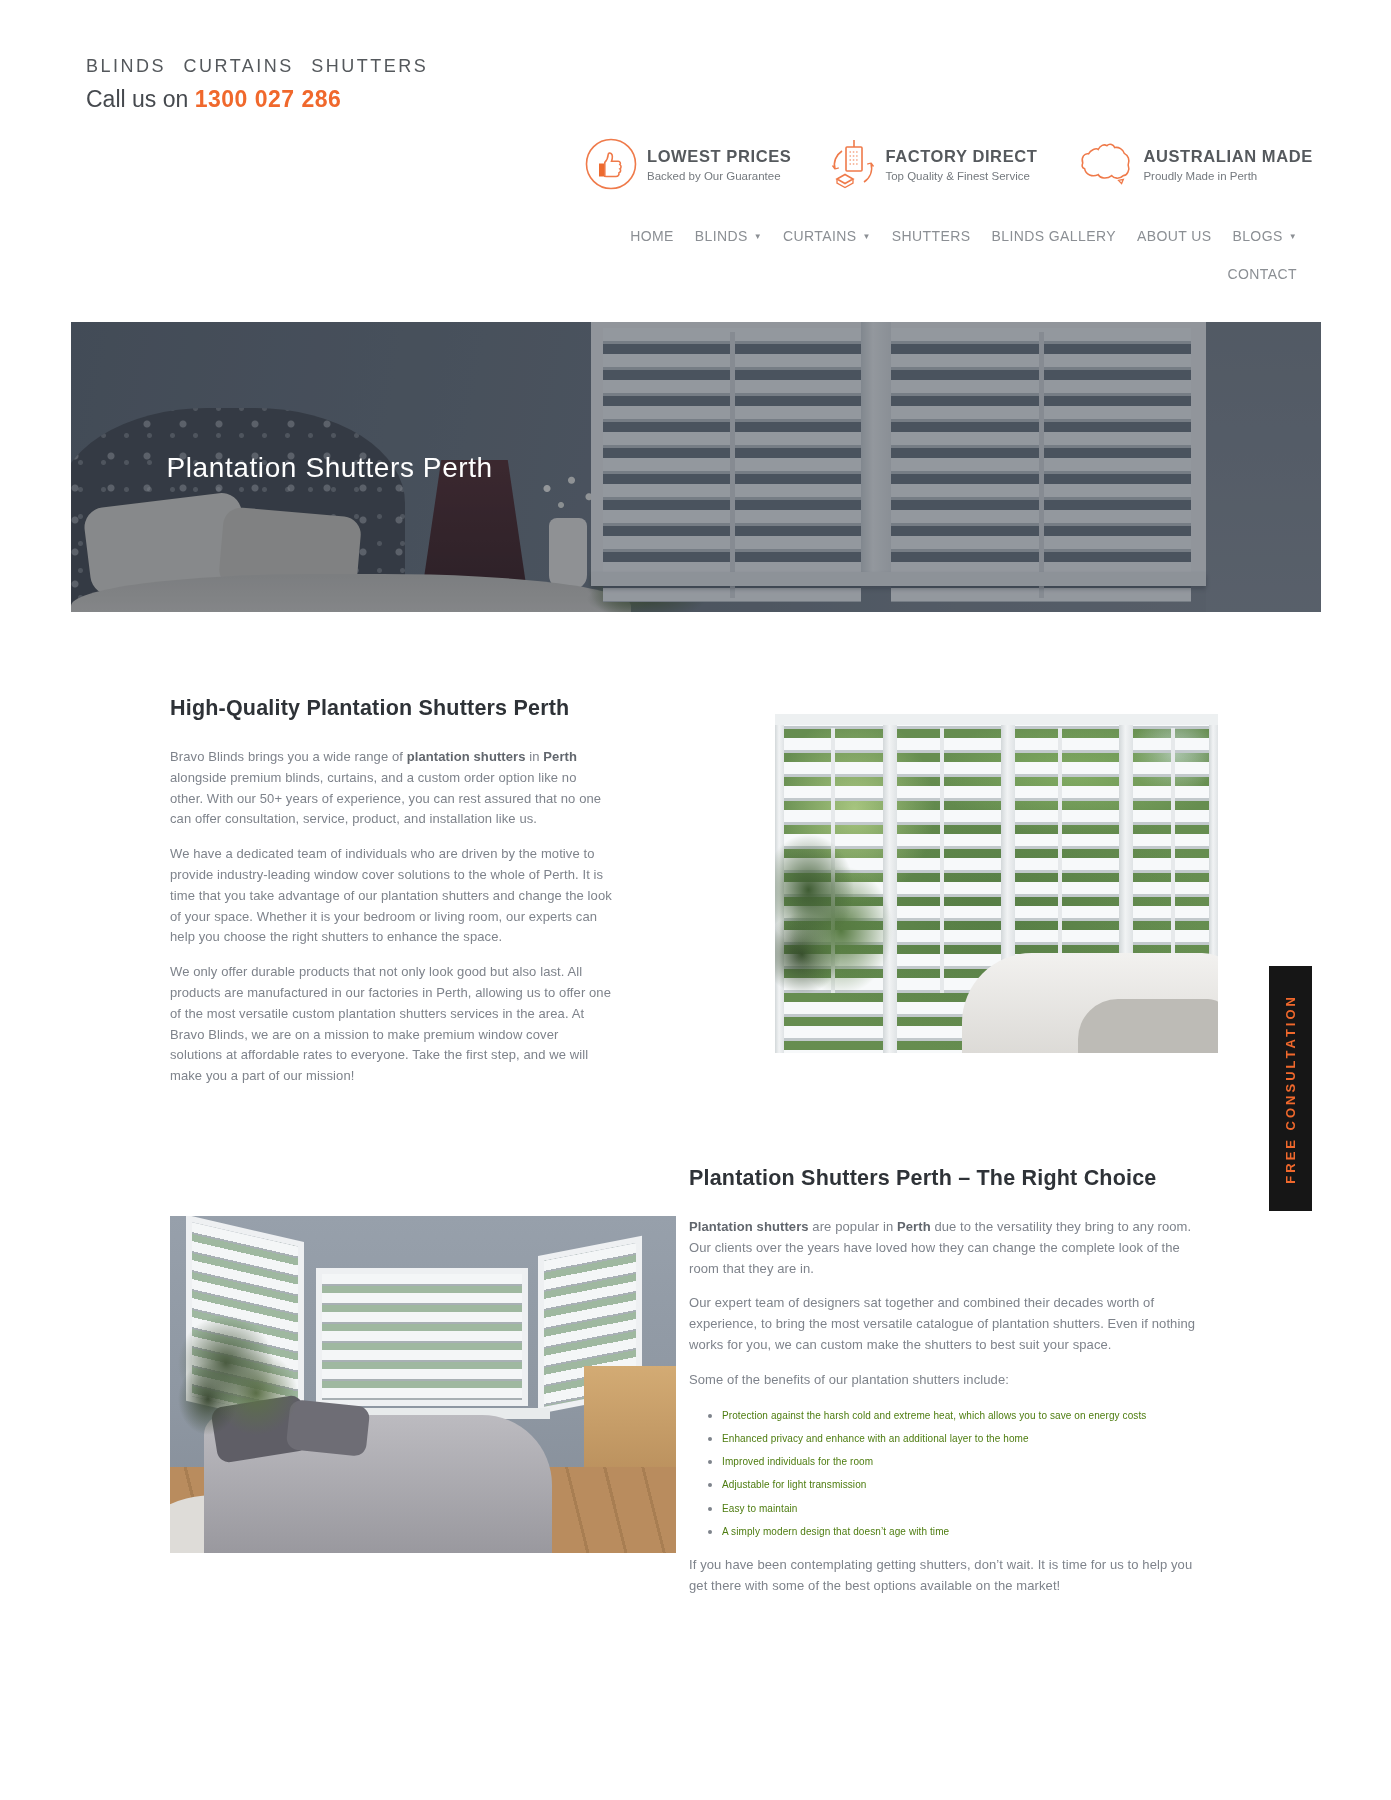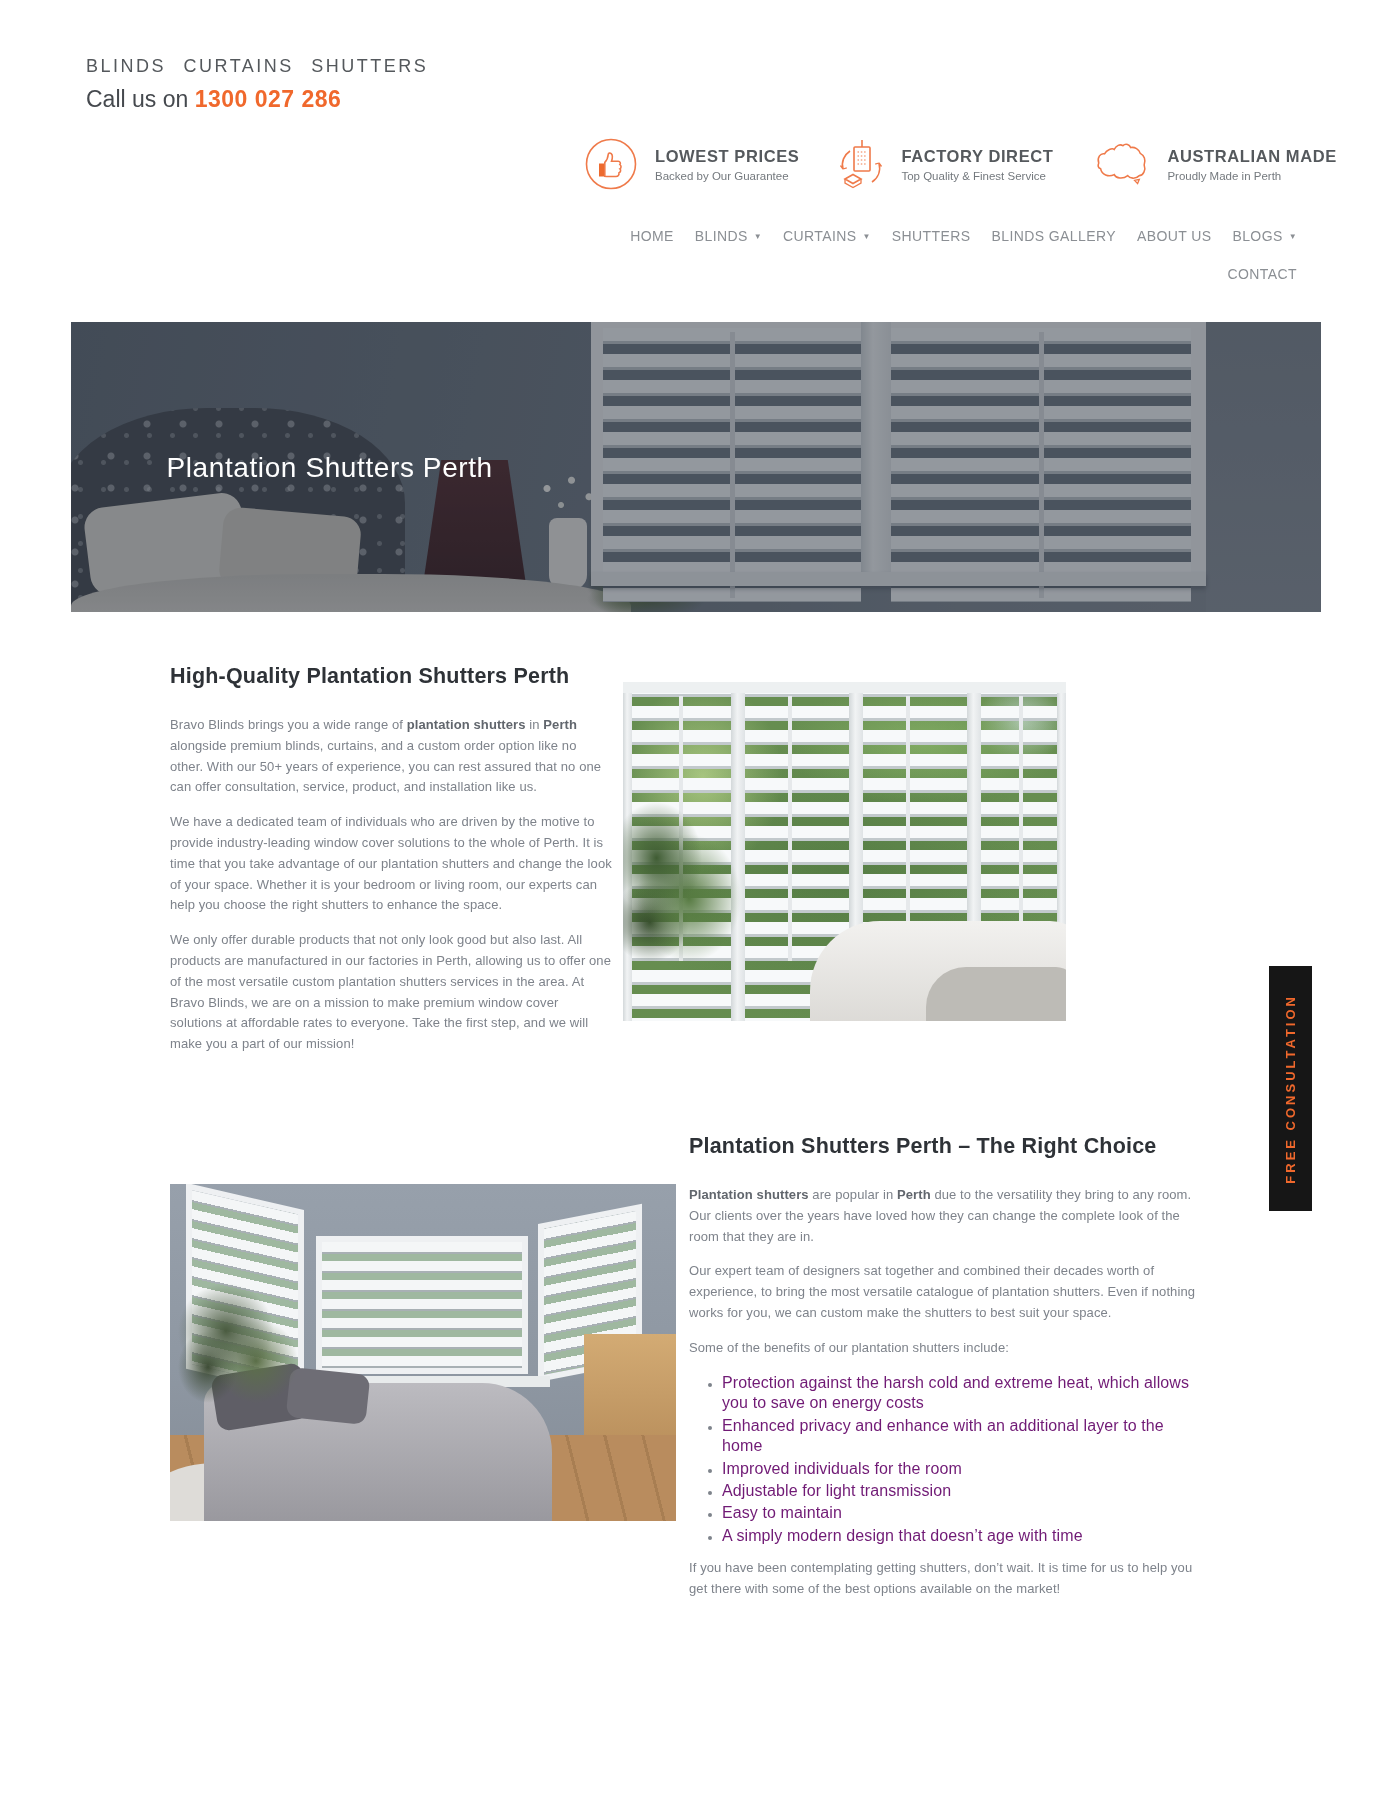--- a/index.html
+++ b/index.html
@@ -8,21 +8,21 @@
 
   
   .header { position:relative; height:322px; }
   .logo-block { position:absolute; left:74px; top:52px; }
   .brand { font-family:"DejaVu Serif", serif; font-weight:bold; font-size:122px; line-height:128px; color:#ED6A2F; letter-spacing:-6px; }
   .tagline { font-size:18px; letter-spacing:2.5px; word-spacing:10px; color:#54585C; margin:4px 4px 0 12px; }
   .call-line { margin:9px 0 0 12px; font-size:23px; color:#45494E; }
   .call-line .phone { color:#F0682C; font-weight:bold; letter-spacing:0.5px; cursor:pointer; }
 
   .badges { position:absolute; left:585px; top:138px; display:flex; gap:38px; align-items:center; }
-  .badge { display:flex; align-items:center; gap:18px; }
+  .badge { display:flex; align-items:center; gap:10px; }
   .badge svg { display:block; }
   .badge-title { font-size:16.5px; font-weight:bold; color:#55595D; letter-spacing:0.6px; white-space:nowrap; }
   .badge-sub { font-size:11.5px; color:#74797E; margin-top:4px; white-space:nowrap; }
 
   .nav-row { position:absolute; top:228px; right:94px; display:flex; gap:21px; align-items:center; }
   .nav-item { font-size:14px; color:#8B8F94; letter-spacing:0.4px; white-space:nowrap; cursor:pointer; }
   .nav-item .caret { font-size:8px; color:#8B8F94; margin-left:6px; vertical-align:2px; }
   .nav-row2 { position:absolute; top:266px; right:94px; }
 
   
@@ -59,21 +59,21 @@
   .hero-overlay { position:absolute; inset:0; background:rgba(33,39,49,0.44); }
   .hero-title { position:absolute; left:96px; top:130px; z-index:5; color:#FEFEFE; font-size:28px; font-weight:500; letter-spacing:0.6px; }
 
   
   .main { width:1048px; margin-left:170px; }
   h2.section-heading { font-size:21.5px; font-weight:bold; color:#2E3237; letter-spacing:0.2px; margin:0 0 26px 0; }
   .body-text { font-size:13px; line-height:20.8px; color:#7E838B; margin:0 0 14px 0; letter-spacing:0.1px; }
   .body-text:last-child { margin-bottom:0; }
   .body-text b { font-weight:bold; color:#61666D; }
 
-  .section1 { display:flex; margin-top:52px; align-items:flex-start; }
+  .section1 { display:flex; margin-top:84px; align-items:flex-start;justify-content:space-between; }
   .s1-text { width:453px; flex:0 0 453px; padding-right:10px; }
   .s1-image { width:443px; height:339px; margin-top:18px; position:relative; overflow:hidden; flex:0 0 443px;
     background:#6F9854;
     background-image:radial-gradient(closest-side at 18% 28%, #BCDA8C, transparent),
                      radial-gradient(closest-side at 68% 18%, #8FBB6A, transparent),
                      radial-gradient(closest-side at 48% 58%, #5C8547, transparent),
                      radial-gradient(closest-side at 86% 66%, #709A55, transparent),
                      radial-gradient(closest-side at 90% 12%, #CFE3DA, transparent); }
   .s1-slats { position:absolute; inset:0;
     background:repeating-linear-gradient(to bottom, #F7F9FA 0 12px, #C2C9CC 12px 15px, rgba(55,85,58,0.16) 15px 24px); }
@@ -102,21 +102,21 @@
   .s2-bed { position:absolute; left:34px; bottom:-10px; width:348px; height:148px; background:linear-gradient(#BCBBC0,#97969C); border-radius:20px 70px 0 0; }
   .s2-pillow { position:absolute; left:44px; bottom:96px; width:92px; height:56px; background:#5F5E66; border-radius:12px; transform:rotate(-9deg); }
   .s2-pillow2 { position:absolute; left:118px; bottom:100px; width:80px; height:50px; background:#6E6D75; border-radius:12px; transform:rotate(6deg); }
   .s2-plant { position:absolute; left:8px; bottom:118px; width:120px; height:120px;
     background-image:radial-gradient(closest-side at 40% 40%, #4A5B40, transparent),
                      radial-gradient(closest-side at 65% 65%, #5C7048, transparent),
                      radial-gradient(closest-side at 25% 70%, #3C4A34, transparent); }
   .s2-pouf { position:absolute; left:-30px; bottom:-34px; width:150px; height:92px; background:#DEDCD8; border-radius:50%; }
   .s2-col { margin-left:13px; width:509px; }
   .s2-col ul { margin:13px 0 12px 0; padding-left:33px; }
-  .s2-col li { font-size:16px; line-height:20.8px; color:#701a75; margin-bottom:1.5px; letter-spacing:0.1px; }
+  .s2-col li { font-size:10px; line-height:20.8px; color:#4d7c0f; margin-bottom:1.5px; letter-spacing:0.1px; }
   .s2-col li::marker { color:#7E838B; font-size:12px; }
   .s2-heading-gap { margin-bottom:19px; }
 
   
   .side-tab { position:absolute; right:79px; top:966px; width:43px; height:245px; background:#161616;
     display:flex; align-items:center; justify-content:center; cursor:pointer; }
   .side-tab span { writing-mode:vertical-rl; transform:rotate(180deg); color:#F0682C; font-size:13px; font-weight:bold; letter-spacing:3px; white-space:nowrap; }
 </style>
 </head>
 <body>

